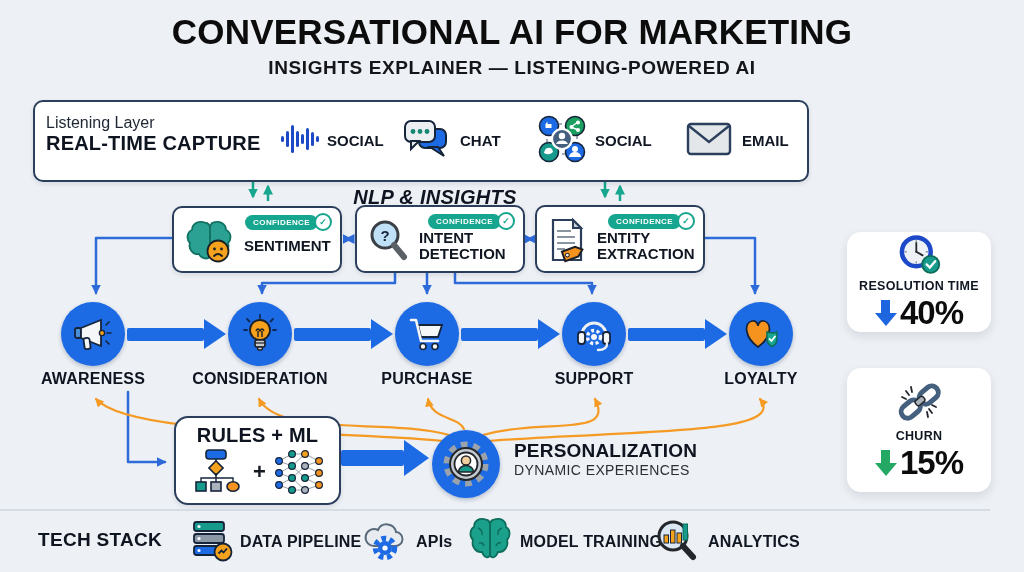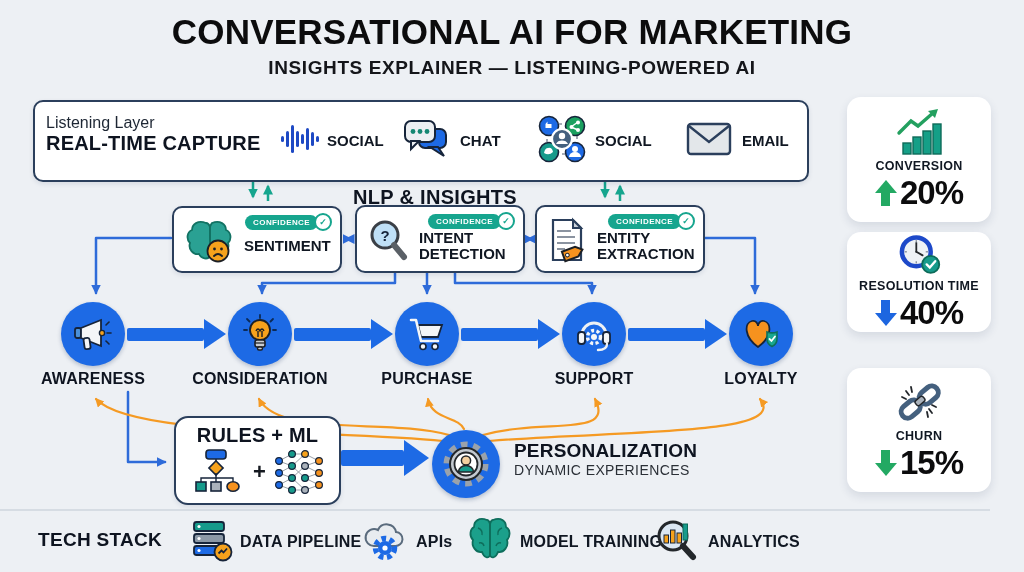--- a/index.html
+++ b/index.html
@@ -170,21 +170,21 @@
       <path d="M19,30 a6.5,5.5 0 0 1 12,0 Z" fill="#fff"></path>
   </svg>
   <div class="abs chan-label" style="left:595px;top:132px;">SOCIAL</div>
 
   <svg class="abs" style="left:686px;top:122px;" width="46" height="34" viewBox="0 0 46 34">
     <rect x="2" y="2" width="42" height="30" rx="3" fill="#e3e7ea" stroke="#2b3f5c" stroke-width="2.4"></rect>
     <path d="M3,4 L23,20 L43,4" fill="none" stroke="#2b3f5c" stroke-width="2.4"></path>
   </svg>
   <div class="abs chan-label" style="left:742px;top:132px;">EMAIL</div>
 
-  <div class="abs nlp-title nowrap" style="left:435px;top:186px;transform:translateX(-50%);">NLP &amp; INSIGHTS</div>
+  <div class="abs nlp-title nowrap" style="left:435px;top:186px;transform:translateX(-50%);font-style:italic;">NLP &amp; INSIGHTS</div>
 
   <div class="abs panel nlpbox" style="left:172px;top:206px;width:170px;height:67px;">
     <div class="conf">
       <span class="pill">CONFIDENCE</span>
       <span class="chk">✓</span>
     </div>
     <svg width="52" height="46" viewBox="0 0 52 46">
       <path d="M22,4 C14,1 8,5 8,11 C3,13 2,20 6,24 C4,30 9,36 15,35 C17,40 24,41 26,37 L26,8 C25,5 24,4 22,4 Z" fill="#2aa193" stroke="#127263" stroke-width="1.8"></path>
       <path d="M28,4 C36,1 42,5 42,11 C47,13 48,20 44,24 C46,30 41,36 35,35 C33,40 27,41 26,37 L26,8 C27,5 28,4 28,4 Z" fill="#2aa193" stroke="#127263" stroke-width="1.8"></path>
       <path d="M26,6 V37" stroke="#127263" stroke-width="1.6"></path>
@@ -375,40 +375,20 @@
       <circle cx="25" cy="25" r="11.5" fill="#fff" stroke="#23272b" stroke-width="1.8"></circle>
       <circle cx="25" cy="21.5" r="4.6" fill="#f3cf9f" stroke="#23272b" stroke-width="1.5"></circle>
       <path d="M17.5,33 a7.5,6.5 0 0 1 15,0 Z" fill="#169a8b" stroke="#23272b" stroke-width="1.5"></path>
     </svg>
   </div>
   <div class="abs" style="left:514px;top:440px;">
     <div class="pers-title">PERSONALIZATION</div>
     <div class="pers-sub">DYNAMIC EXPERIENCES</div>
   </div>
 
-  <div class="abs statcard" style="left:847px;top:97px;width:144px;height:125px;">
-    <svg width="56" height="50" viewBox="0 0 56 50">
-      <g fill="#159f87" stroke="#0d6b59" stroke-width="1.4">
-        <rect x="12" y="36" width="8" height="11"></rect>
-          <rect x="22" y="30" width="8" height="17"></rect>
-          <rect x="32" y="24" width="8" height="23"></rect>
-          <rect x="42" y="17" width="8" height="30"></rect>
-      </g>
-      <polyline points="8,26 20,14 27,19 42,6" fill="none" stroke="#23a05f" stroke-width="3.4" stroke-linecap="round"></polyline>
-      <polygon points="47,2 37,4 44,11" fill="#23a05f"></polygon>
-    </svg>
-    <div class="stat-label">CONVERSION</div>
-    <div class="stat-valrow">
-      <span class="uarrow green">
-          <span class="tri tri-up"></span>
-          <span class="stem"></span>
-        </span>
-      <span class="stat-val">20%</span>
-    </div>
-  </div>
 
   <div class="abs statcard" style="left:847px;top:232px;width:144px;height:100px;">
     <svg width="54" height="50" viewBox="0 0 54 50">
       <circle cx="24" cy="22" r="16" fill="#eef2f6" stroke="#1d49c9" stroke-width="5"></circle>
       <g stroke="#23272b" stroke-width="2" stroke-linecap="round">
           <line x1="24" y1="22" x2="24" y2="12"></line>
           <line x1="24" y1="22" x2="31" y2="26"></line>
         </g>
       <g stroke="#8a93a0" stroke-width="1.6">
           <line x1="24" y1="9" x2="24" y2="11.5"></line>

